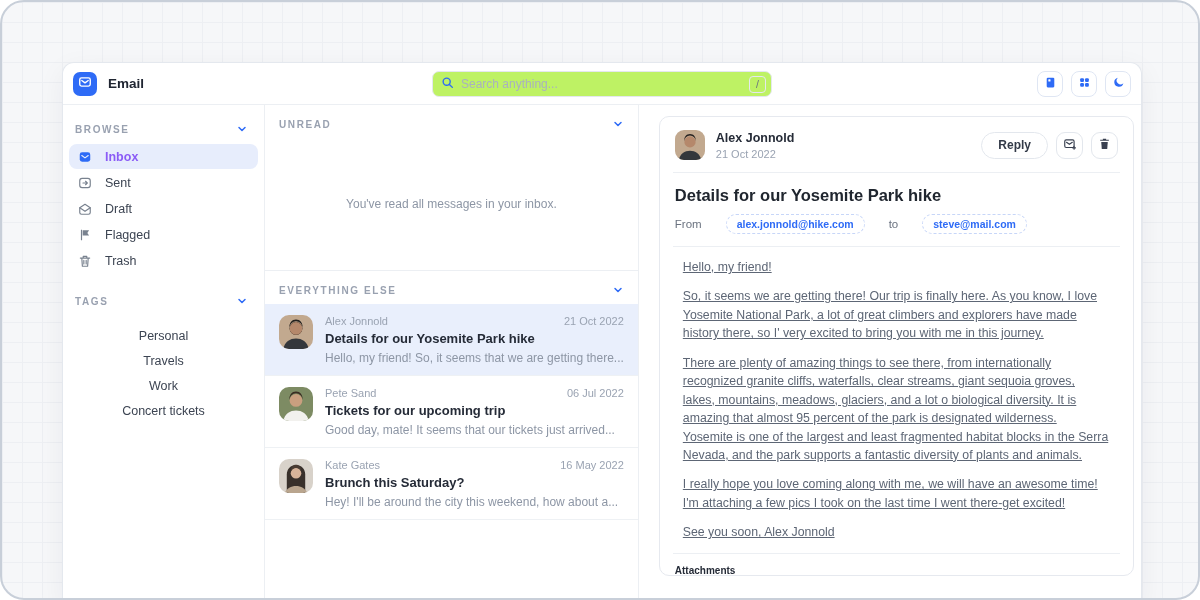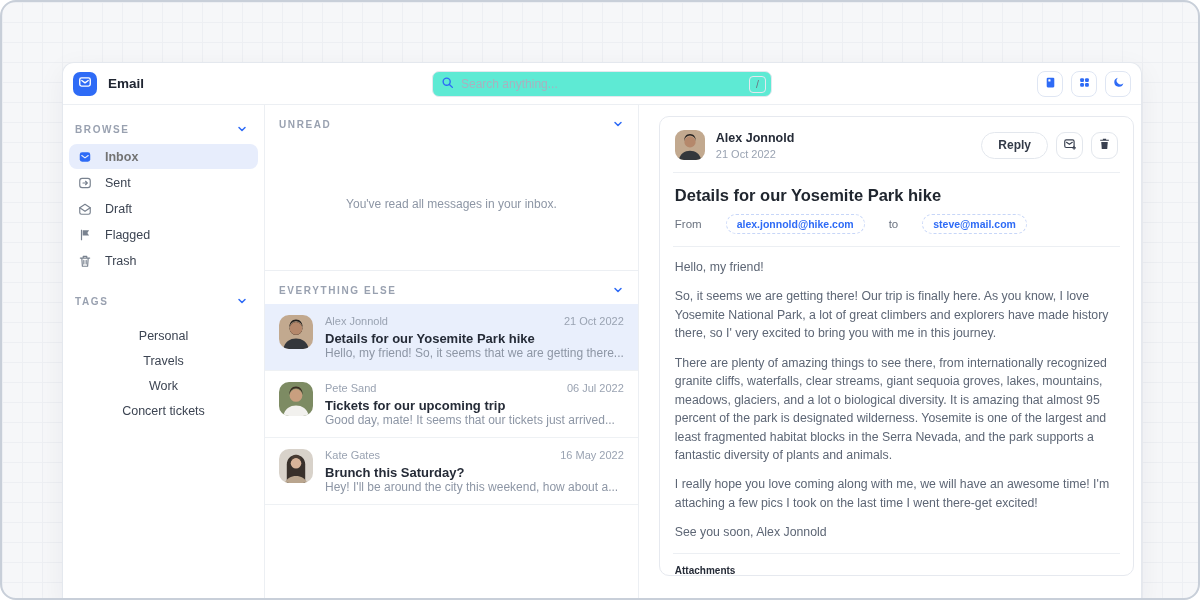--- a/index.html
+++ b/index.html
@@ -1,38 +1,38 @@
 <!DOCTYPE html>
 <html><head>
 <meta charset="utf-8">
 <style>
   * { box-sizing: border-box; margin: 0; padding: 0; }
   html,body { width:1200px; height:600px; overflow:hidden; background:#fff;
     font-family:"Liberation Sans", sans-serif; }
   .frame { position:relative; width:1200px; height:600px;
-    border:2px solid #c8cfd9; border-radius:16px; overflow:hidden;
+    border:2px solid #c8cfd9; border-radius:24px; overflow:hidden;
     background-color:#f6f7f9;
     background-image:
       linear-gradient(#edeff3 1px, transparent 1px),
       linear-gradient(90deg, #edeff3 1px, transparent 1px);
     background-size:20px 20px; }
   .window { position:absolute; left:60px; top:60px; width:1080px; height:540px;
     background:#fff; border:1px solid #e4e8ee; border-bottom:none;
     border-radius:12px 12px 0 0; box-shadow:0 8px 28px rgba(25,35,55,.06);
     display:flex; flex-direction:column; overflow:hidden; }
 
   
   .topbar { flex:0 0 42px; border-bottom:1px solid #eceff3; display:flex;
     align-items:center; padding:0 8px; position:relative; }
   .logo { width:24px; height:24px; border-radius:7px; background:#2e6bf6;
     display:flex; align-items:center; justify-content:center; margin-left:2px; }
   .app-name { font-weight:700; font-size:13.5px; color:#202632; margin-left:11px; }
   .search { position:absolute; left:50%; top:8px; transform:translateX(-50%);
     width:340px; height:26px; border:1px solid #e4e8ee; border-radius:7px;
-    display:flex; align-items:center; padding:0 5px 0 8px; background:#5eead4; }
+    display:flex; align-items:center; padding:0 5px 0 8px; background:#bef264; }
   .search svg { flex:0 0 auto; }
   .search input { border:none; outline:none; flex:1; font-size:12px; color:#3a4250;
     margin-left:7px; font-family:"Liberation Sans", sans-serif; background:transparent; }
   .search input::placeholder { color:#a9b1bf; }
   .slash { width:17px; height:17px; border:1px solid #e4e8ee; border-radius:4px;
     font-size:10.5px; color:#6b7380; display:flex; align-items:center; justify-content:center; }
   .top-actions { margin-left:auto; display:flex; gap:8px; margin-right:2px; }
   .icon-btn { width:26px; height:26px; border:1px solid #dfe6f3; border-radius:8px;
     background:#fff; display:flex; align-items:center; justify-content:center;
     color:#2e6bf6; cursor:pointer; }
@@ -42,21 +42,21 @@
   
   .sidebar { flex:0 0 202px; border-right:1px solid #eceff3; padding-top:10px; }
   .section-head { display:flex; align-items:center; justify-content:space-between;
     padding:8px 16px 8px 12px; font-size:10px; font-weight:700;
     letter-spacing:1.6px; color:#99a1b0; }
   .chev { color:#2e6bf6; display:flex; }
   .nav-item { height:25px; margin:1px 6px; padding:0 9px; border-radius:8px;
     display:flex; align-items:center; gap:13px; font-size:12.5px; color:#3c4452;
     cursor:pointer; }
   .nav-item .nicon { color:#79828f; display:flex; }
-  .nav-item.active { background:#e7edfc; color:#737373; font-weight:600; }
+  .nav-item.active { background:#e7edfc; color:#8b5cf6; font-weight:600; }
   .nav-item.active .nicon { color:#2e6bf6; }
   .tags-block { margin-top:14px; }
   .tag-item { height:25px; margin:0 6px; padding:0 11px; display:flex;
     align-items:center; gap:14px; font-size:12.5px; color:#3c4452; cursor:pointer;flex-direction:column; }
   .dot { width:7px; height:7px; border-radius:50%; }
 
   
   .mlist { flex:0 0 335px; border-right:1px solid #eceff3; display:flex;
     flex-direction:column; }
   .mlist .section-head { padding:13px 14px 8px 14px;gap:15px; }
@@ -64,21 +64,21 @@
     font-size:12px; color:#8d96a5; }
   .list-div { border:none; border-top:1px solid #eceff3; }
   .msg { display:flex; gap:12px; padding:11px 14px 10px; border-bottom:1px solid #eef1f4;
     cursor:pointer; }
   .msg.selected { background:#e9effc; }
   .avatar { width:34px; height:34px; border-radius:10px; overflow:hidden; flex:0 0 34px; }
   .avatar svg { display:block; }
   .msg-body { flex:1; min-width:0; }
   .msg-top { display:flex; justify-content:space-between; font-size:11px; color:#9aa3b2; }
   .msg-subject { font-size:13px; font-weight:700; color:#252b37; margin-top:4px; }
-  .msg-preview { font-size:12px; color:#8d96a5; white-space:nowrap;
+  .msg-preview { font-size:12px; color:#8d96a5; margin-top:5px; white-space:nowrap;
     overflow:hidden; text-overflow:ellipsis; }
 
   
   .detail { flex:1; padding:11px 7px 0 20px; min-width:0; }
   .card { border:1px solid #e6e9ef; border-radius:10px; height:460px;
     padding:12px 13px 0; overflow:hidden; background:#fff; }
   .dhead { display:flex; align-items:center; gap:11px; padding:1px 2px 12px; }
   .davatar { width:30px; height:30px; border-radius:9px; overflow:hidden; flex:0 0 30px; }
   .dname { font-size:12.5px; font-weight:700; color:#252b37; }
   .ddate { font-size:11px; color:#9aa3b2; margin-top:3px; }
@@ -89,21 +89,21 @@
   .sq-btn { width:27px; height:27px; border:1px solid #e3e7ed; border-radius:9px;
     background:#fff; color:#394050; display:flex; align-items:center;
     justify-content:center; cursor:pointer; }
   .div { border:none; border-top:1px solid #eceff3; }
   .subject { font-size:16.5px; font-weight:700; color:#20262f; margin:13px 2px 9px; }
   .meta { display:flex; align-items:center; gap:24px; font-size:11.5px; color:#6b7380;
     margin:0 2px 12px; }
   .chip { border:1px dashed #c7d6f8; border-radius:11px; padding:3px 10px;
     font-size:10.5px; font-weight:600; color:#2e6bf6; background:#fff; cursor:pointer; }
   .mailbody { padding:0 2px; font-size:12.3px; line-height:1.5; color:#5d6675; }
-  .mailbody p { margin:11px 0; }
+  .mailbody p { margin:11px 8px;text-decoration:underline; }
   .attach-title { font-size:10px; font-weight:700; color:#252b37; margin:11px 2px 9px; }
 </style>
 </head>
 <body>
 
 <div class="frame">
   <div class="window">
 
     <div class="topbar">
       <div class="logo">

